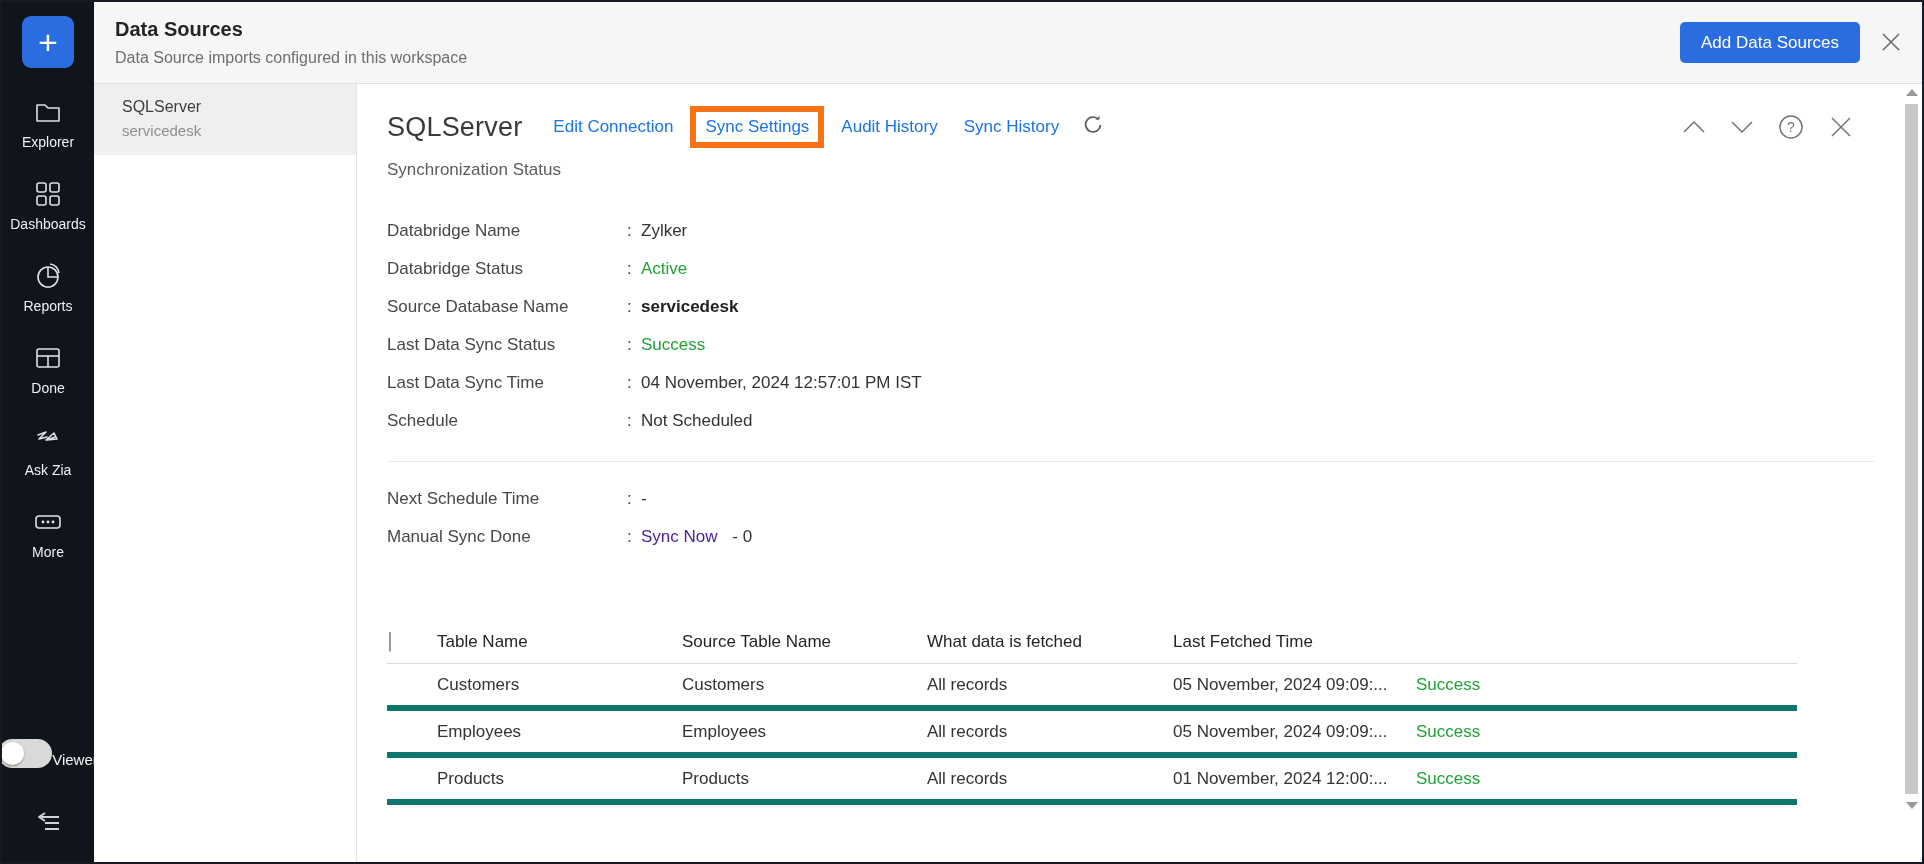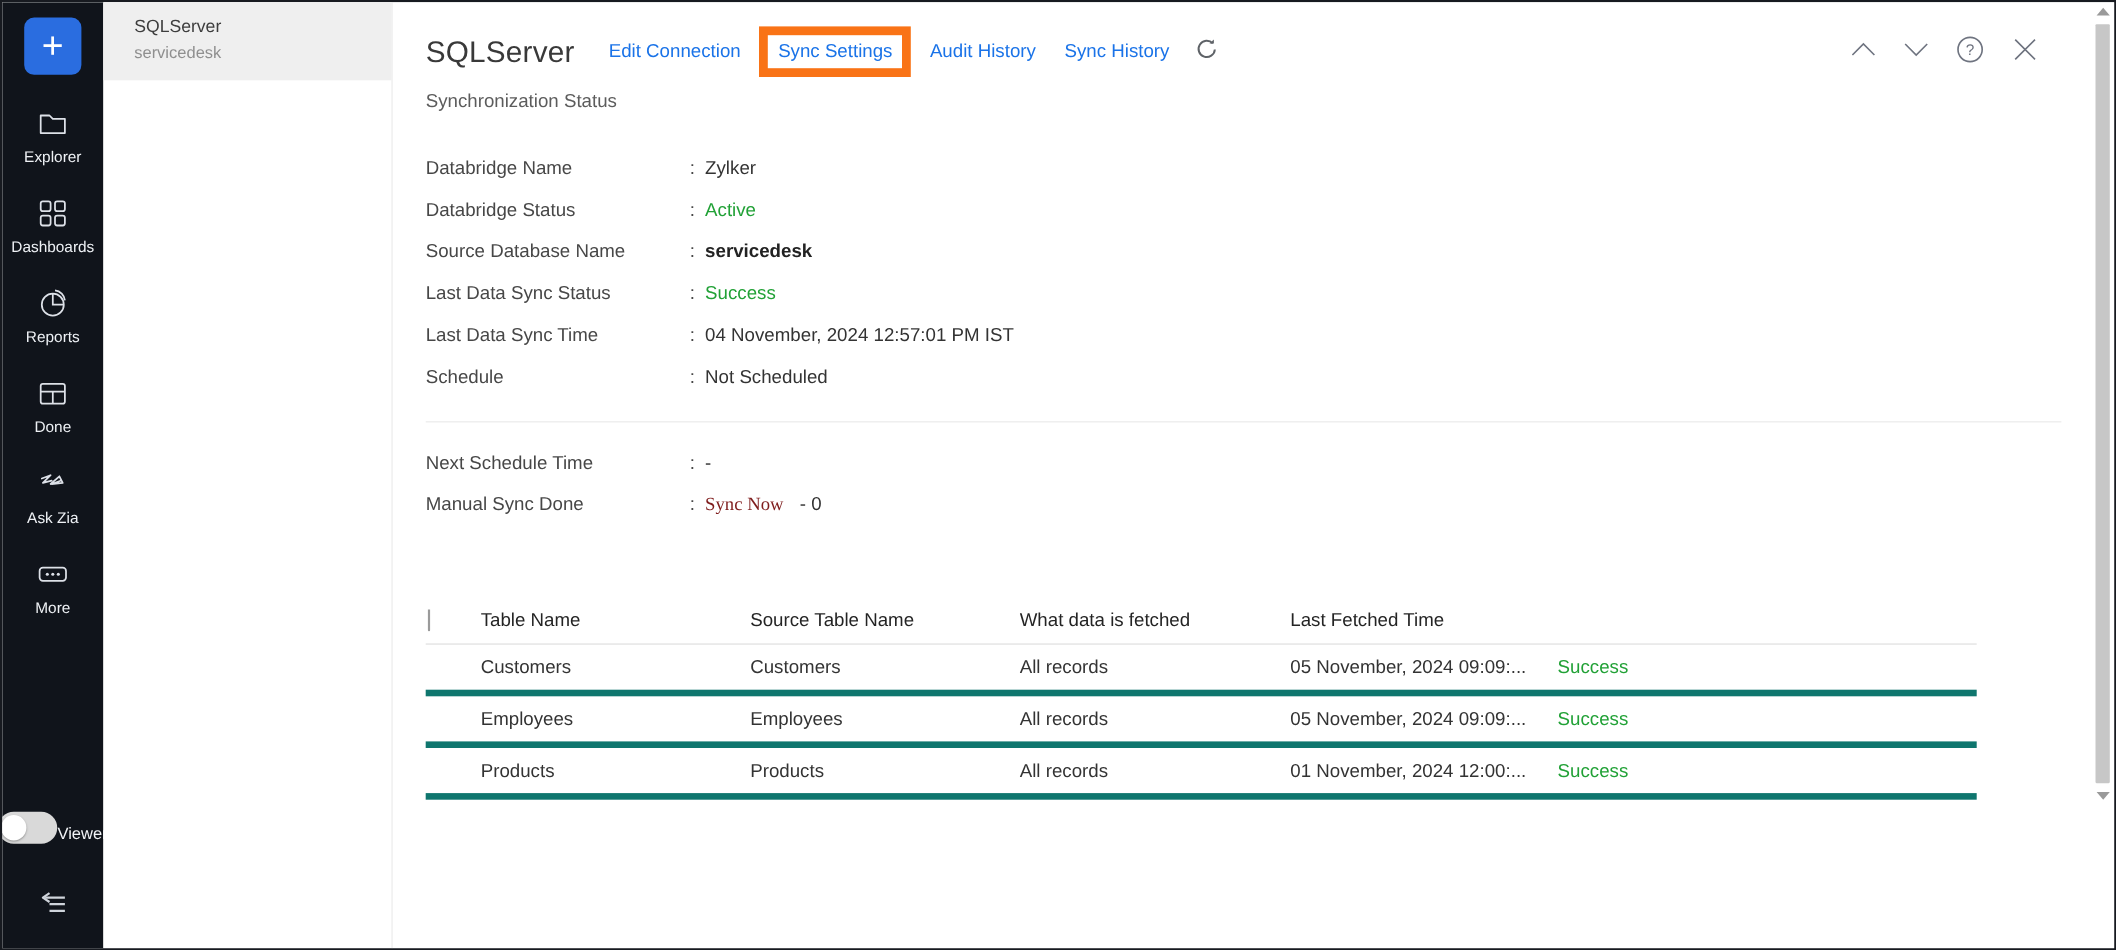--- a/index.html
+++ b/index.html
@@ -41,39 +41,39 @@
   .list-item-name { font-size:16px; color:#3d3d3d; }
   .list-item-db { font-size:15px; color:#8f8f8f; margin-top:6px; }
 
   
   .main-panel { flex:1; position:relative; background:#fff; padding:22px 0 0 30px; min-width:0; }
 
   .title-row { display:flex; align-items:center; }
   .detail-title { font-size:27px; color:#393939; font-weight:500; letter-spacing:.2px; }
   .detail-links { display:flex; align-items:center; margin-left:18px; }
   .detail-link { color:#1a73e8; font-size:17px; margin:0 13px; cursor:pointer; white-space:nowrap; }
-  .red-box { border:8px solid #f97316; padding:5px 9px; margin:0 4px; }
+  .red-box { border:6px solid #f97316; padding:5px 9px; margin:0 4px; }
   .red-box .detail-link { margin:0; }
   .refresh-icon { margin-left:10px; cursor:pointer; }
   .refresh-icon svg { width:22px; height:22px; stroke:#5f6368; fill:none; stroke-width:1.8; }
 
   .panel-icons { position:absolute; top:30px; right:68px; display:flex; align-items:center; gap:24px; }
   .panel-icons .pi { cursor:pointer; display:flex; align-items:center; justify-content:center; }
   .panel-icons svg { stroke:#6f7480; fill:none; stroke-width:1.5; }
 
   .section-title { font-size:17px; color:#5c5c5c; margin-top:12px; }
 
   .kv-block { margin-top:40px; }
   .kv-row { display:flex; font-size:17px; line-height:21px; margin-bottom:17px; }
   .kv-label { width:240px; color:#474747; flex-shrink:0; }
   .kv-colon { width:14px; color:#474747; flex-shrink:0; }
   .kv-value { color:#333; }
   .kv-value.green { color:#21a136;text-align:center; }
   .kv-value.bold { font-weight:700; color:#222; }
-  .kv-link { color:#7f1d1d; cursor:pointer; margin-right:10px;font-family:Liberation Serif, serif; }
+  .kv-link { color:#4c1d95; cursor:pointer; margin-right:10px; }
 
   .divider { height:1px; background:#e9e9e9; margin:30px 48px 26px 0; }
 
   .sync-table { width:1410px; margin-top:73px; font-size:17px; }
   .t-row { display:grid; grid-template-columns:50px 245px 245px 246px 243px 1fr; align-items:center; }
   .t-head { height:44px; border-bottom:1px solid #dcdcdc; color:#242424; }
   .t-body-row { height:47px; border-bottom:6px solid #0f766e; color:#333; }
   .t-cell { padding-right:10px; white-space:nowrap; overflow:hidden; }
   .t-status { color:#21a136; }
   .checkbox { width:17px; height:17px; border:1px solid #9a9a9a; border-radius:3px; background:#fff; cursor:pointer; margin-left:2px; }
@@ -160,20 +160,32 @@
         <path d="M8 7 H26"></path>
           <path d="M12 13 H26"></path>
           <path d="M12 19 H26"></path>
         <path d="M12 3 L6 7 L12 11" fill="none" stroke-linejoin="round"></path>
       </svg>
     </div>
   </div>
 
   <div class="right-col">
 
+    <div class="top-header">
+      <div class="header-text">
+        <div class="header-title">Data Sources</div>
+        <div class="header-sub">Data Source imports configured in this workspace</div>
+      </div>
+      <button class="add-btn">Add Data Sources</button>
+      <div class="header-close">
+        <svg viewBox="0 0 28 28">
+            <path d="M6 6 L22 22 M22 6 L6 22"></path>
+          </svg>
+      </div>
+    </div>
 
     <div class="body-row">
 
       <div class="list-panel">
         <div class="list-item">
           <div class="list-item-name">SQLServer</div>
           <div class="list-item-db">servicedesk</div>
         </div>
       </div>
 

